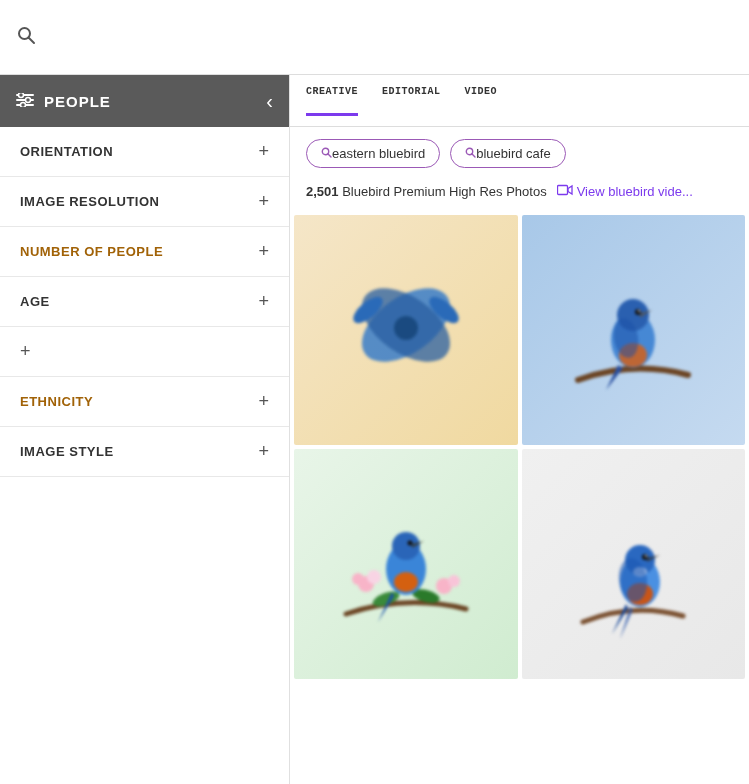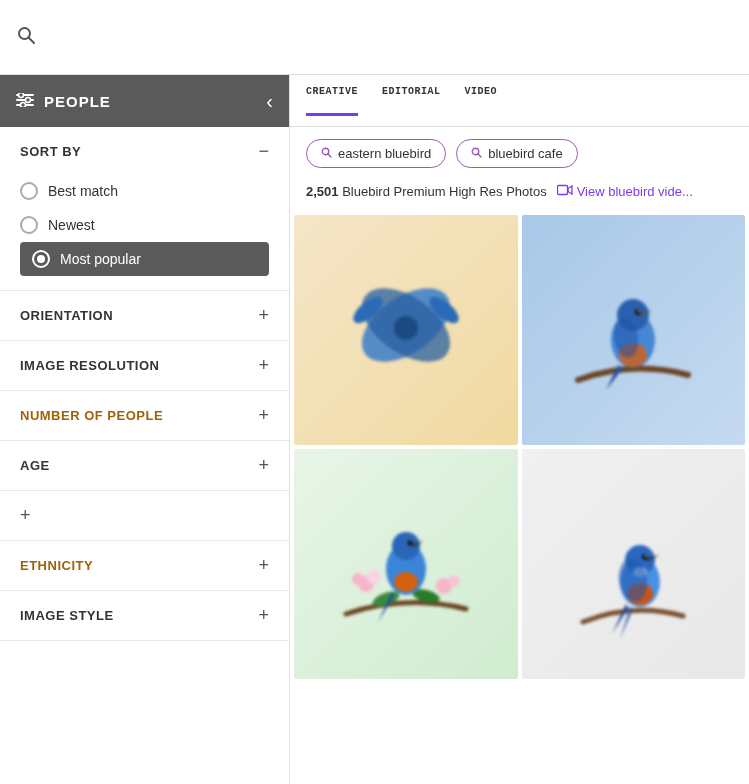--- a/index.html
+++ b/index.html
@@ -187,21 +187,20 @@
     .related-bar {
       display: flex;
       align-items: center;
       gap: 10px;
       padding: 12px 16px;
       overflow: hidden;
     }
     .related-pill {
       display: flex;
       align-items: center;
-      gap: 6px;
       border: 1px solid #9b59b6;
       border-radius: 20px;
       padding: 6px 14px;
       font-size: 13px;
       color: #333;
       cursor: pointer;
       white-space: nowrap;
       flex-shrink: 0;
     }
     .pill-search-icon {
@@ -313,45 +312,20 @@
             <circle cx="5" cy="2" r="2.5" fill="#5a5a5a" stroke="white" stroke-width="1.5"></circle>
             <circle cx="12" cy="7" r="2.5" fill="#5a5a5a" stroke="white" stroke-width="1.5"></circle>
             <circle cx="7" cy="12" r="2.5" fill="#5a5a5a" stroke="white" stroke-width="1.5"></circle>
           </svg>
         </span>
         <span>PEOPLE</span>
       </div>
       <span style="color:#fff;font-size:20px;cursor:pointer;">‹</span>
     </div>
 
-    <div class="sidebar-section">
-      <div class="section-header">
-        <span class="section-title">SORT BY</span>
-        <span class="minus-icon">−</span>
-      </div>
-      <div class="sort-options">
-
-        <div class="sort-option">
-          <div class="radio-outer"></div>
-          <span class="sort-label">Best match</span>
-        </div>
-
-        <div class="sort-option">
-          <div class="radio-outer"></div>
-          <span class="sort-label">Newest</span>
-        </div>
-
-        <div class="sort-option active">
-          <div class="radio-outer active-radio">
-            <div class="radio-inner"></div>
-          </div>
-          <span class="sort-label">Most popular</span>
-        </div>
-      </div>
-    </div>
 
     <div class="sidebar-section">
       <div class="section-header">
         <span class="section-title">ORIENTATION</span>
         <span class="plus-icon">+</span>
       </div>
     </div>
 
     <div class="sidebar-section">
       <div class="section-header">

